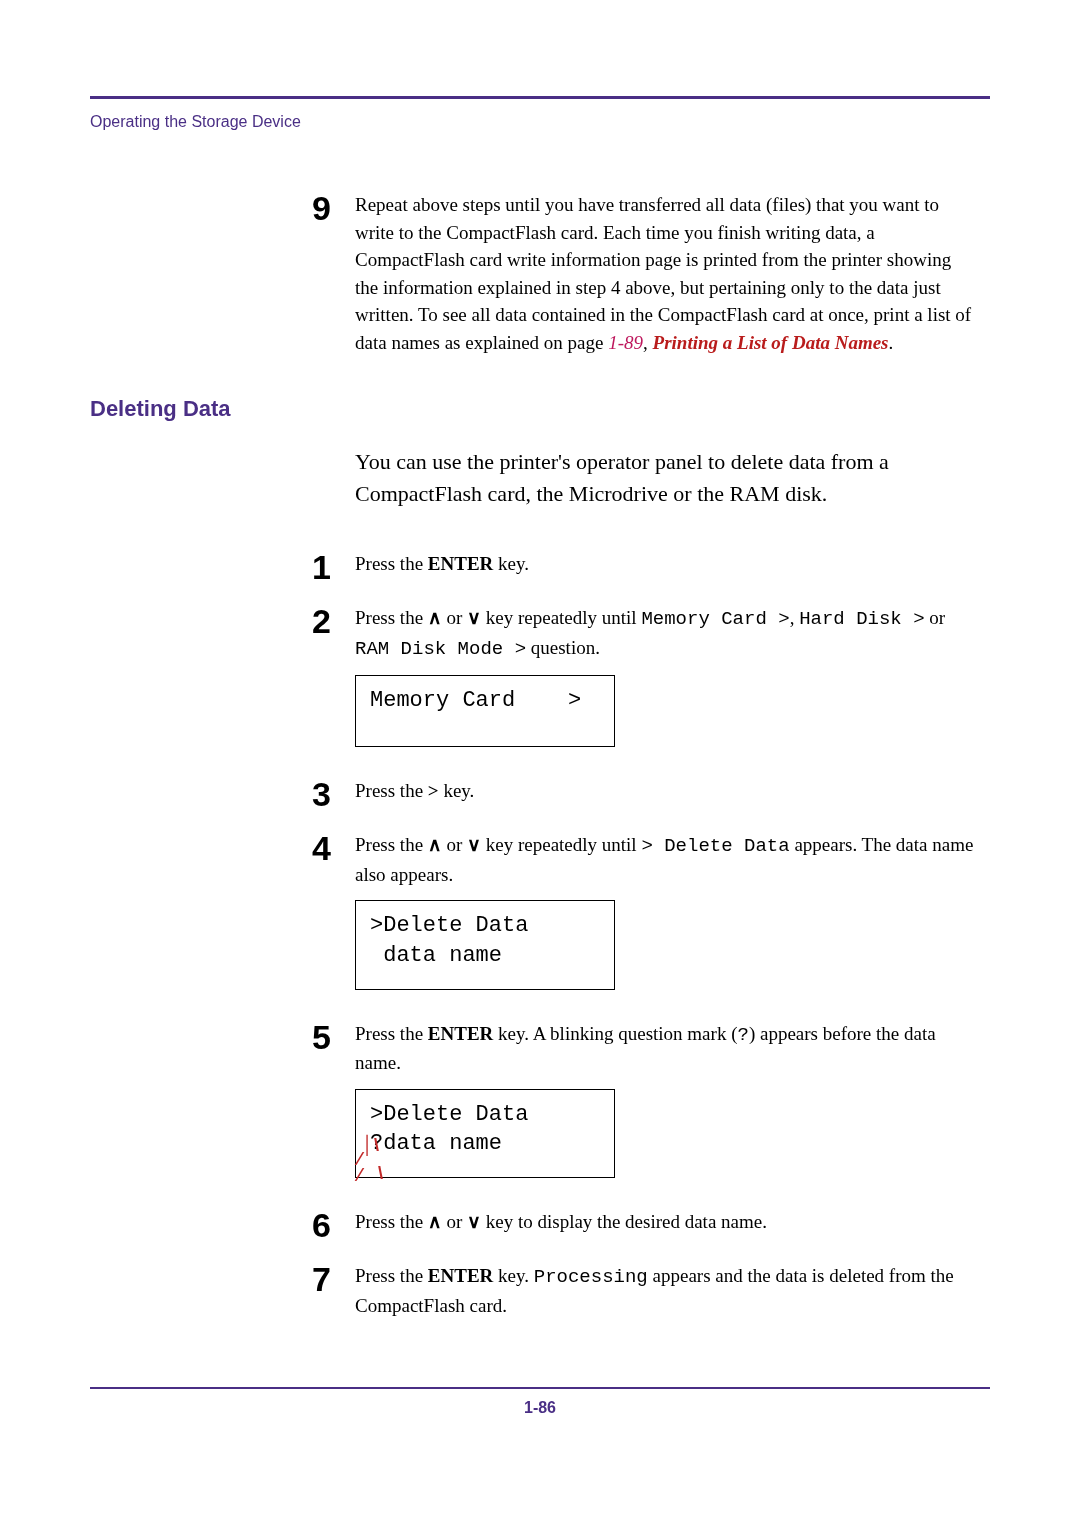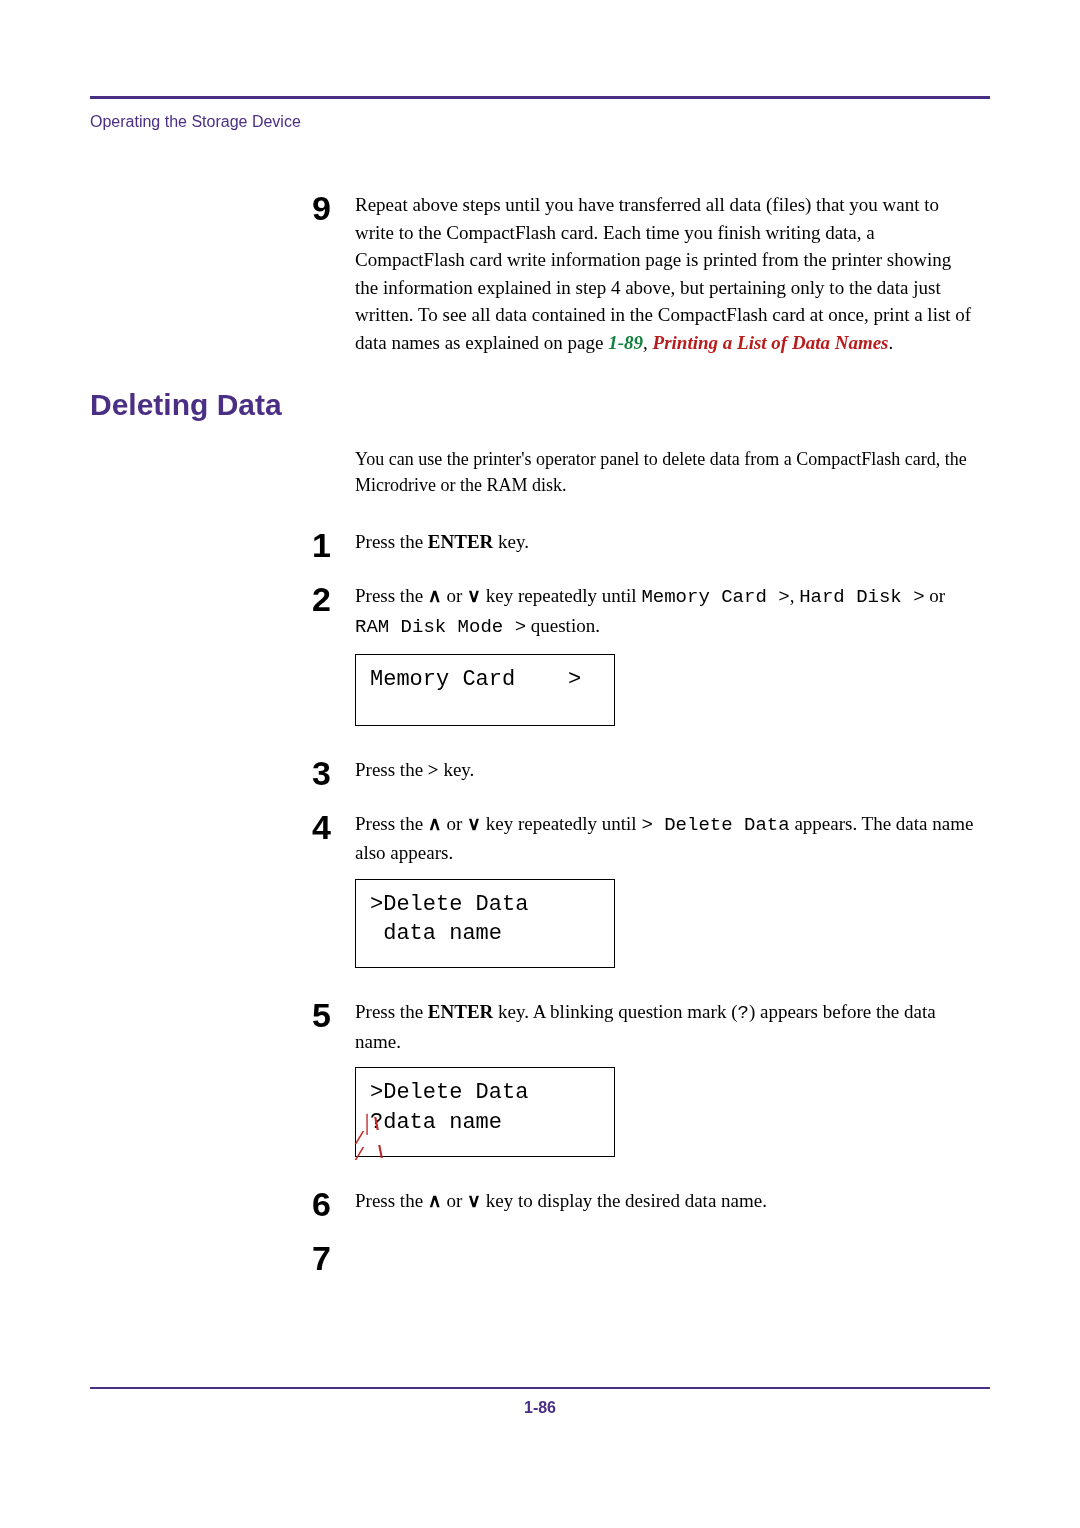--- a/index.html
+++ b/index.html
@@ -52,37 +52,37 @@
   .body-col .mono {
     font-family: "Courier New", Courier, monospace;
   }
   .body-col b { font-weight: 700; }
   .link-text {
     color: #b91c1c;
     font-style: italic;
     font-weight: 700;
   }
   .link-ref {
-    color: #15803d;
+    color: #be185d;
     font-style: italic;
-    font-weight: 700;
+    font-weight: 400;
   }
   .section-title {
     font-family: Arial, Helvetica, sans-serif;
     font-weight: 700;
-    font-size: 30px;
+    font-size: 22px;
     color: #4a2f85;
-    margin: 32px 0 24px 0;
+    margin: 40px 0 24px 0;
   }
   .intro {
     margin-left: 265px;
     max-width: 620px;
-    font-size: 18px;
+    font-size: 22px;
     line-height: 1.45;
-    margin-bottom: 30px;
+    margin-bottom: 40px;
   }
   .lcd {
     border: 1.5px solid #000;
     width: 260px;
     padding: 10px 14px 18px 14px;
     font-family: "Courier New", Courier, monospace;
     font-size: 22px;
     line-height: 1.35;
     margin-top: 12px;
     margin-bottom: 10px;
@@ -193,19 +193,22 @@
     </div>
     <div class="body-col">
       <span>Press the </span><span class="arrow">∧</span><span> or </span><span class="arrow">∨</span><span> key to display the desired data name.</span>
     </div>
   </div>
 
   <div class="block">
     <div class="num-col">
       <span class="step-num">7</span>
     </div>
+    <div class="body-col">
+      <span>Press the </span><b>ENTER</b><span> key. </span><span class="mono">Processing</span><span> appears and the data is deleted from the CompactFlash card.</span>
+    </div>
   </div>
 
   <div class="footer">
     <div class="footer-rule"></div>
     <div class="page-num">1-86</div>
   </div>
 </div>
 
 </body></html>

